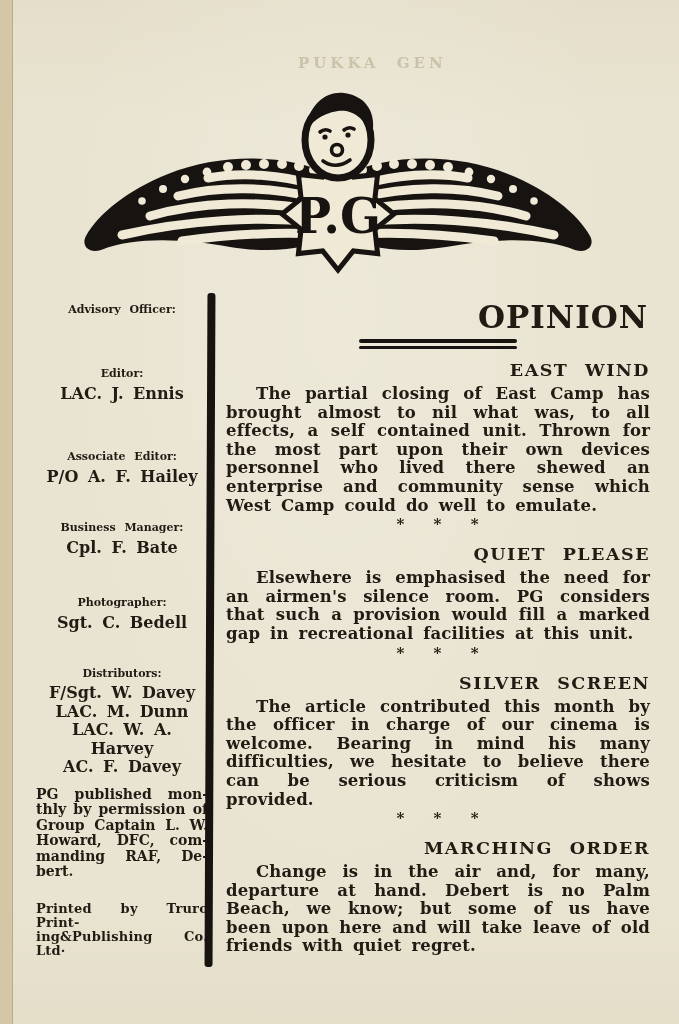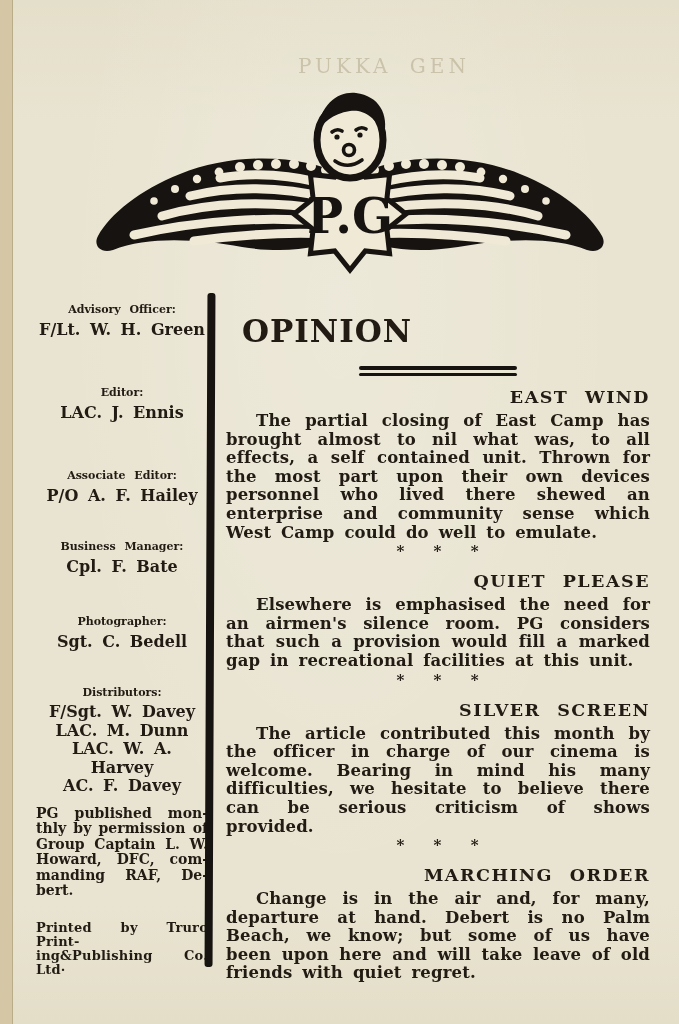--- a/index.html
+++ b/index.html
@@ -14,24 +14,24 @@
     background:
       radial-gradient(ellipse at 50% 30%, rgba(255,255,255,0.18), rgba(0,0,0,0) 60%),
       linear-gradient(180deg, rgba(190,178,140,0.10), rgba(0,0,0,0) 12%, rgba(0,0,0,0) 88%, rgba(190,178,140,0.12));
   }
   .binding-strip{
     position:absolute;left:0;top:0;width:12px;height:1024px;
     background:#d5c7a5;border-right:1px solid #b9ac88;
   }
   .ghost-header{
     position:absolute;left:298px;top:54px;width:300px;
-    font-weight:400;font-size:20px;letter-spacing:4px;word-spacing:8px;
+    font-weight:700;font-size:15px;letter-spacing:4px;word-spacing:8px;
     color:rgba(152,140,102,0.38);
   }
-  .logo-wrap{position:absolute;left:88px;top:88px;width:524px;height:196px;text-align:center;}
+  .logo-wrap{position:absolute;left:76px;top:88px;width:524px;height:196px;text-align:center;}
 
   
   .masthead{
     position:absolute;left:36px;top:300px;width:172px;
     font-weight:700;font-size:16px;line-height:19px;text-align:center;
   }
   .m-entry{margin:0 0 0 0;}
   .m-label{font-size:11px;line-height:20px;word-spacing:5px;}
   .m-name{font-size:16px;line-height:19px;word-spacing:4px;}
   .m-gap-a{margin-top:44px;}
@@ -51,21 +51,21 @@
 
   
   .divider-rule{
     position:absolute;left:206px;top:293px;width:8px;height:674px;
     background:#171310;border-radius:3px;transform:rotate(0.25deg);
   }
 
   
   .opinion-col{position:absolute;left:226px;top:296px;width:424px;}
   .opinion-title{
-    margin:16px;text-align:left;font-size:31px;line-height:38px;
+    margin:2px;text-align:right;font-size:31px;line-height:38px;
     font-weight:800;letter-spacing:1px;
   }
   .title-rules{width:158px;margin:3px auto 0;}
   .title-rules .r1{height:4px;background:#171310;border-radius:2px;}
   .title-rules .r2{height:3px;background:#171310;border-radius:2px;margin-top:3px;}
   .op-section h2{
     margin:10px 0 4px;text-align:right;font-size:17.5px;line-height:22px;
     font-weight:800;letter-spacing:1.5px;word-spacing:9px;
   }
   .op-section p{
@@ -124,21 +124,20 @@
     </g>
     <circle cx="249" cy="49" r="2.6" fill="#171310"></circle>
     <circle cx="272" cy="47" r="2.6" fill="#171310"></circle>
     <text x="262" y="145" text-anchor="middle" font-family="DejaVu Serif, Liberation Serif, serif" font-size="48" font-weight="bold" fill="#171310">P.G</text>
   </svg>
 </div>
 
 <aside class="masthead">
   <div class="m-entry">
     <div class="m-label">Advisory Officer:</div>
-    <div class="m-name">F/Lt. W. H. Green</div>
   </div>
   <div class="m-entry m-gap-a">
     <div class="m-label">Editor:</div>
     <div class="m-name">LAC. J. Ennis</div>
   </div>
   <div class="m-entry m-gap-a">
     <div class="m-label">Associate Editor:</div>
     <div class="m-name">P/O A. F. Hailey</div>
   </div>
   <div class="m-entry m-gap-c">

